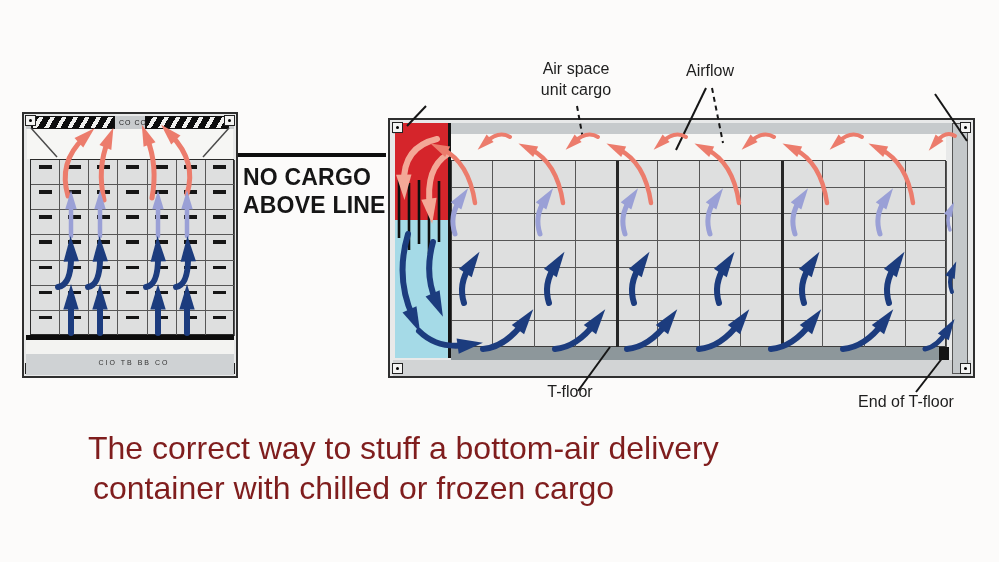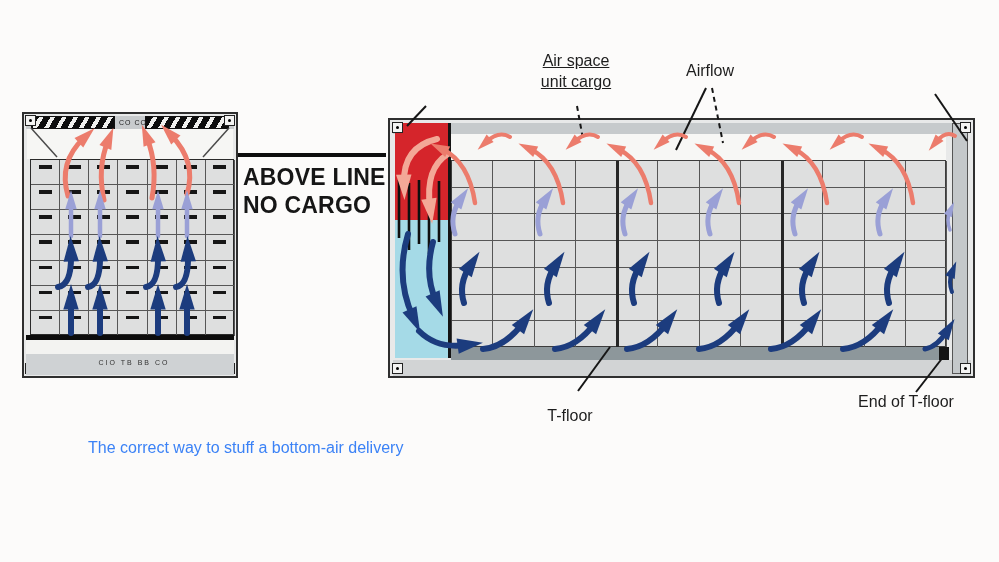--- a/index.html
+++ b/index.html
@@ -38,21 +38,21 @@
 
   
   .cell{position:absolute;box-sizing:border-box;border-right:1px solid var(--grid-line);border-bottom:1px solid var(--grid-line);}
   .cell .dash{position:absolute;left:50%;top:5px;width:13px;height:3.5px;margin-left:-6.5px;background:#161616;}
   .heavy-col{position:absolute;top:0;width:2.5px;background:#262626;}
 
   
   .lbl{position:absolute;color:var(--ink);font-size:16px;line-height:21px;text-align:center;}
   .nocargo-line{left:238px;top:153px;width:148px;height:4px;background:#0d0d0d;}
   .nocargo-text{left:243px;top:163px;width:145px;color:#161616;font-size:23px;line-height:28px;font-weight:600;letter-spacing:0.2px;}
-  .caption{left:88px;top:428px;color:#3b82f6;font-size:16px;line-height:40px;}
+  .caption{left:88px;top:428px;color:#7f1d1d;font-size:32px;line-height:40px;}
   .caption .cap2{margin-left:5px;}
 
   svg.fx{position:absolute;left:0;top:0;pointer-events:none;}
 </style>
 </head>
 <body>
 
 <div class="stage">
 
   <div class="abs lc">
@@ -215,22 +215,22 @@
         </div>
       </div>
     <div class="abs lc-floorline"></div>
     <div class="abs lc-white"></div>
     <div class="abs lc-bottombar"></div>
     <div class="abs lc-bottomcode">CIO  TB  BB  CO</div>
   </div>
 
   <div class="abs nocargo-line"></div>
   <div class="abs nocargo-text">
+    <div>NO CARGO</div>
     <div>ABOVE LINE</div>
-    <div>NO CARGO</div>
   </div>
 
   <div class="abs rc">
     <div class="abs rc-roof"></div>
     <div class="abs rc-air"></div>
     <div class="abs rc-unit-red"></div>
     <div class="abs rc-unit-cyan"></div>
     <div class="abs rc-divider"></div>
     <div class="abs rc-grid" id="rc-grid">
         <div class="cell" style="left: 0px; top: 0px; width: 41.25px; height: 26.7143px;"></div>
@@ -323,30 +323,31 @@
     <div class="abs rc-tfloor"></div>
     <div class="abs rc-tfloor-end"></div>
     <div class="abs rc-bottomband"></div>
     <div class="abs rc-door"></div>
     <div class="abs corner" style="left:2px;top:2px;"></div>
     <div class="abs corner" style="right:2px;top:2px;"></div>
     <div class="abs corner" style="left:2px;bottom:2px;"></div>
     <div class="abs corner" style="right:2px;bottom:2px;"></div>
   </div>
 
-  <div class="lbl" style="left:516px;top:50px;width:120px;text-decoration:underline;">
+  <div class="lbl" style="left:516px;top:58px;width:120px;">
     <span>Air space</span><br>
     <span>unit cargo</span>
   </div>
   <div class="lbl" style="left:660px;top:60px;width:100px;">Airflow</div>
-  <div class="lbl" style="left:520px;top:405px;width:100px;">T-floor</div>
+  <div class="lbl" style="left:520px;top:381px;width:100px;">T-floor</div>
   <div class="lbl" style="left:826px;top:391px;width:160px;">End of T-floor</div>
 
   <div class="abs caption">
     <div>The correct way to stuff a bottom-air delivery</div>
+    <div class="cap2">container with chilled or frozen cargo</div>
   </div>
 
   <svg class="fx" id="fx" width="999" height="562" viewBox="0 0 999 562">
       <line x1="31" y1="128" x2="57" y2="157" stroke="#4a4a4a" stroke-width="1.5"></line>
       <line x1="229" y1="128" x2="203" y2="157" stroke="#4a4a4a" stroke-width="1.5"></line>
       <line x1="399" y1="180" x2="399" y2="238" stroke="#0f0f0f" stroke-width="2.6"></line>
       <line x1="409" y1="183" x2="409" y2="250" stroke="#0f0f0f" stroke-width="2.6"></line>
       <line x1="419" y1="180" x2="419" y2="244" stroke="#0f0f0f" stroke-width="2.6"></line>
       <line x1="429" y1="185" x2="429" y2="254" stroke="#0f0f0f" stroke-width="2.6"></line>
       <line x1="439" y1="181" x2="439" y2="242" stroke="#0f0f0f" stroke-width="2.6"></line>

